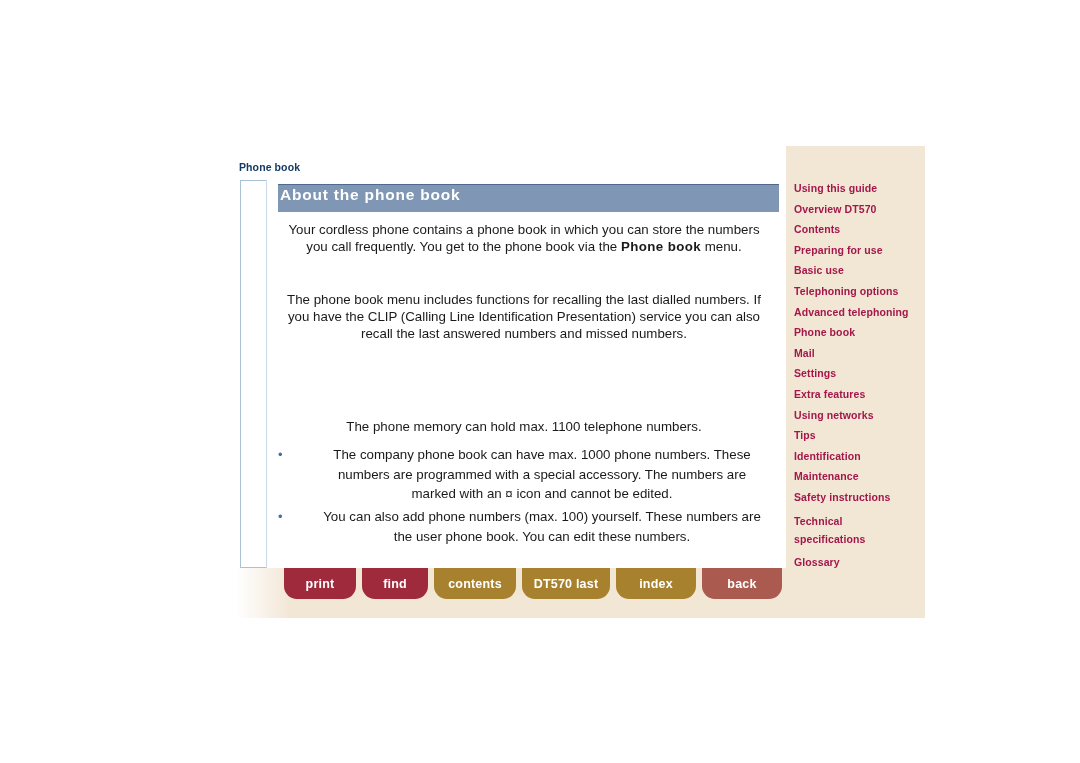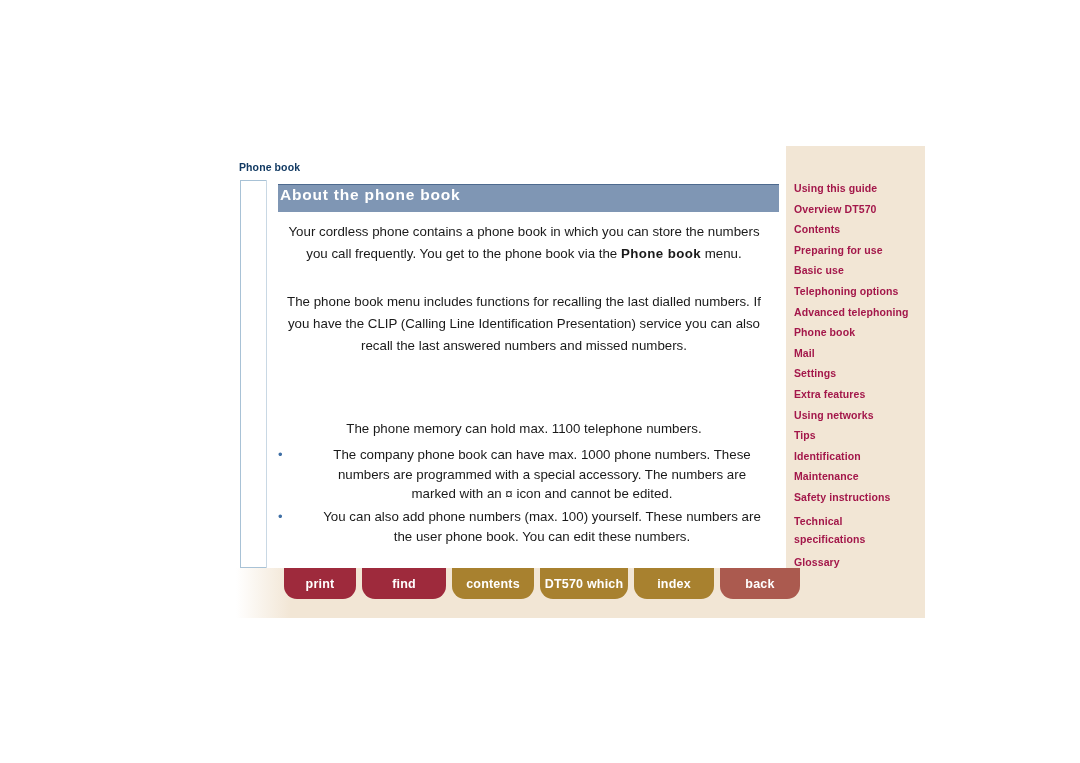--- a/index.html
+++ b/index.html
@@ -153,21 +153,21 @@
     font-weight: bold;
     letter-spacing: 0.8px;
   }
 
   .body-para {
     position: absolute;
     left: 11px;
     width: 492px;
     color: #1a1a1a;
     font-size: 13.3px;
-    line-height: 22px;
+    line-height: 17px;
   }
   .body-para b {
     font-weight: bold;
     letter-spacing: 0.4px;
   }
 
   #sub-heading {
     position: absolute;
     left: 11px;
     top: 209px;
@@ -300,21 +300,21 @@
     <div class="bullet-row" style="top:326px;">
       <span class="bullet-mark">•</span>
       <span class="bullet-text">You can also add phone numbers (max. 100) yourself. These numbers are the user phone book. You can edit these numbers.</span>
     </div>
 
   </div>
 
   <div id="footer">
     <div id="toolbar">
       <div class="tool-btn" style="width:72px;background:#9e2a3c;">print</div>
-      <div class="tool-btn" style="width:84px;background:#9e2a3c;">find</div>
+      <div class="tool-btn" style="width:66px;background:#9e2a3c;">find</div>
       <div class="tool-btn" style="width:82px;background:#a8812f;">contents</div>
-      <div class="tool-btn" style="width:88px;background:#a8812f;">DT570 which</div>
+      <div class="tool-btn" style="width:88px;background:#a8812f;">DT570 last</div>
       <div class="tool-btn" style="width:80px;background:#a8812f;">index</div>
       <div class="tool-btn" style="width:80px;background:#ab5a4f;">back</div>
     </div>
   </div>
 
 </div>
 
 </body></html>

